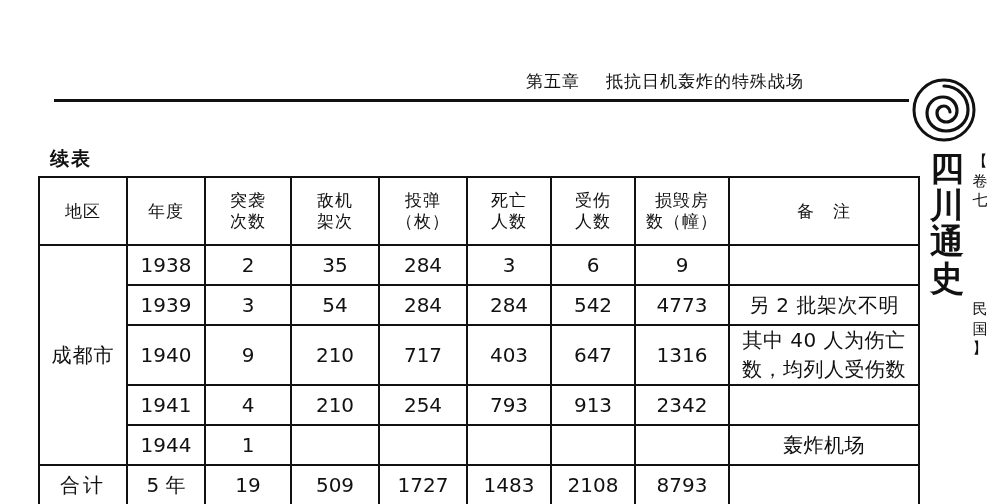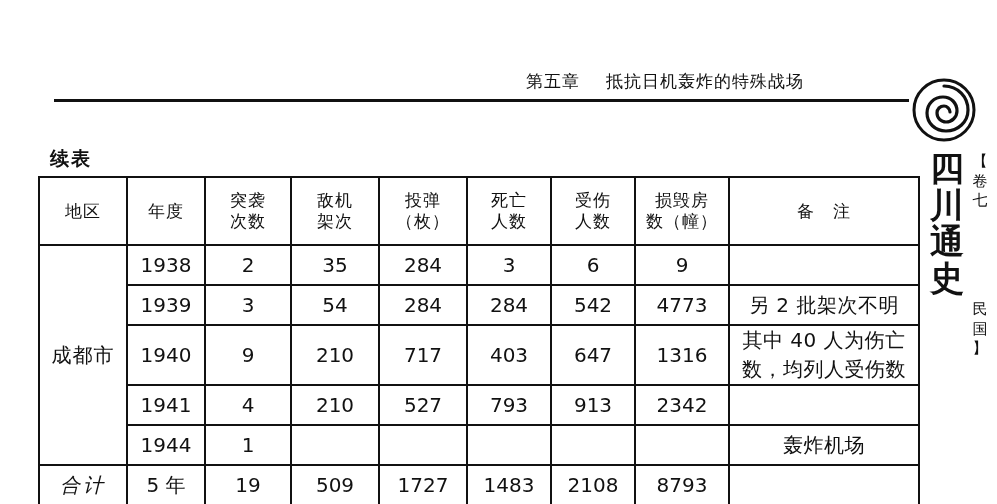--- a/index.html
+++ b/index.html
@@ -171,21 +171,20 @@
   }
   .remark-cell .l1,
   .remark-cell .l2 {
     display: block;
     line-height: 1.45;
     text-align: center;
   }
   .total-label {
     font-size: 19px;
     letter-spacing: 3px;
-    font-style: italic;
   }
   .num { font-size: 17px; }
 </style>
 </head>
 <body>
 
 <div class="page">
 
   <div class="header-area">
     <div class="header-text">
@@ -308,21 +307,21 @@
           <td class="num">1316</td>
           <td class="remark-cell">
             <span class="l1">其中 40 人为伤亡</span>
             <span class="l2">数，均列人受伤数</span>
           </td>
         </tr>
         <tr>
           <td class="num">1941</td>
           <td class="num">4</td>
           <td class="num">210</td>
-          <td class="num">527</td>
+          <td class="num">254</td>
           <td class="num">793</td>
           <td class="num">913</td>
           <td class="num">2342</td>
           <td class="remark-cell">
             <span class="l1"></span>
           </td>
         </tr>
         <tr>
           <td class="num">1944</td>
           <td class="num">1</td>

